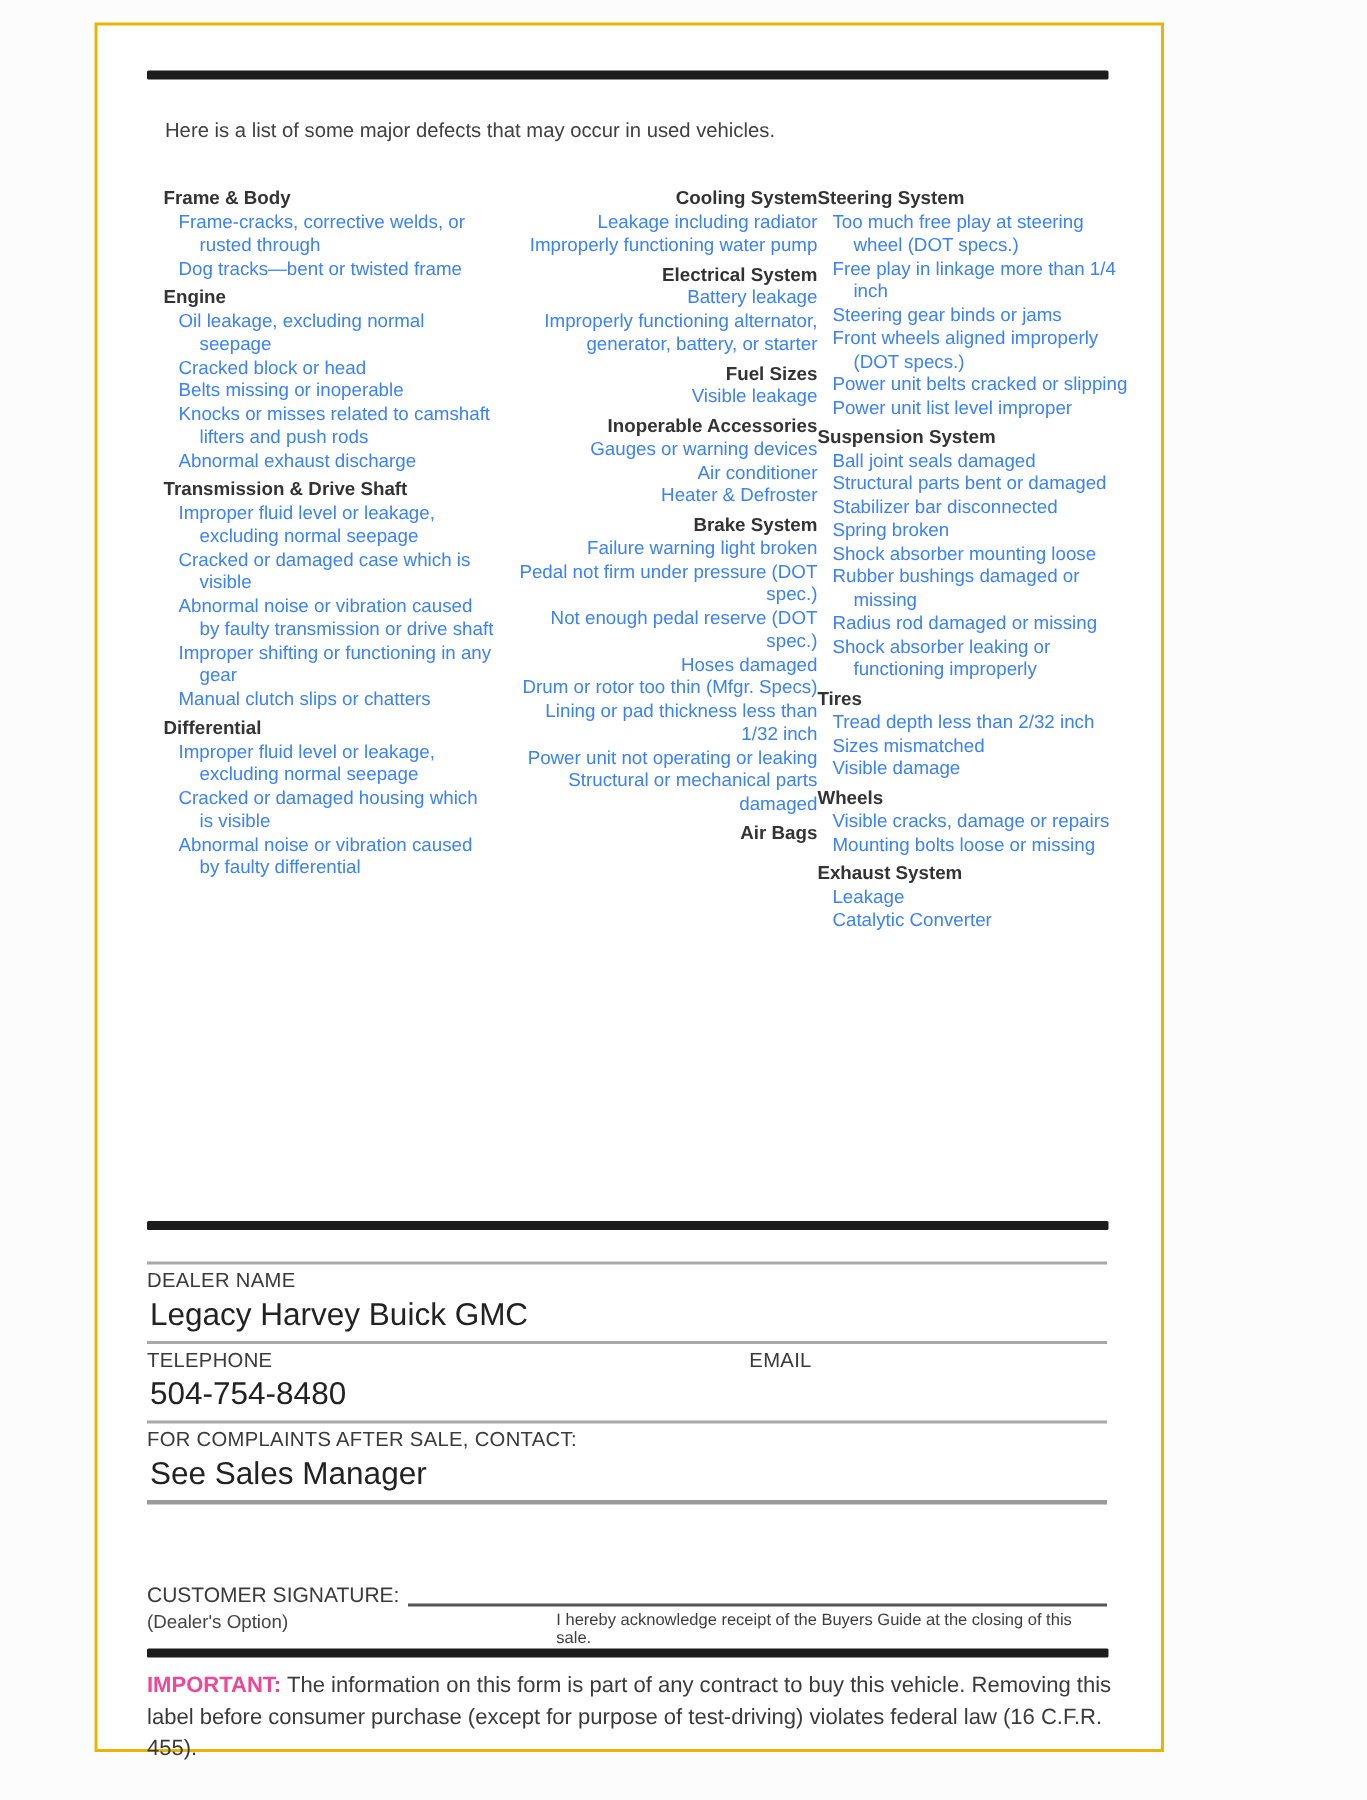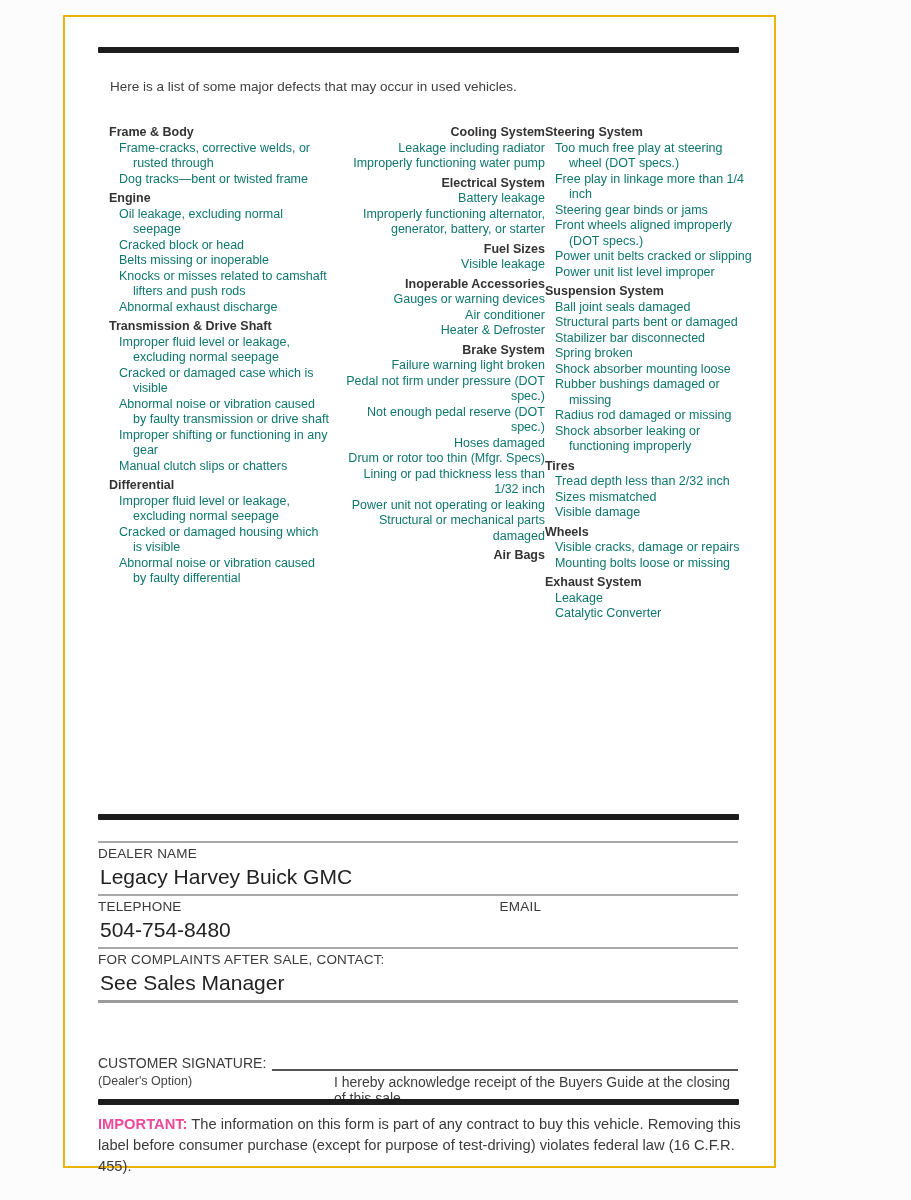--- a/index.html
+++ b/index.html
@@ -48,21 +48,21 @@
   .section { margin-bottom: 4px; }
   .sec-title {
     font-weight: bold;
     color: #333;
     font-size: 12.5px;
     margin-top: 4px;
   }
   .sec-item {
     padding-left: 24px;
     text-indent: -14px;
-    color: #0f766e;
+    color: #3b82f6;
   }
 
   .dealer-form {
     position: absolute;
     left: 33px; top: 824px; right: 36px;
   }
   .field { border-top: 2px solid #a8a8a8; padding-top: 3px; }
   .field.last { border-bottom: 3px solid #9a9a9a; }
   .field-label {
     font-size: 13.5px;
@@ -87,21 +87,21 @@
   .sig-row { display: flex; align-items: flex-end; }
   .sig-label { font-size: 14px; color: #3a3a3a; white-space: nowrap; }
   .sig-line {
     flex: 1 1 auto;
     border-bottom: 2px solid #555;
     margin-left: 6px;
     height: 14px;
   }
   .sig-sub-row { display: flex; margin-top: 3px; }
   .sig-sub { font-size: 12.5px; color: #444; width: 275px; }
-  .sig-ack { font-size: 14px; color: #3d3d3d; }
+  .sig-ack { font-size: 11px; color: #3d3d3d; }
 
   .important-block {
     position: absolute;
     left: 33px; top: 1097px; right: 32px;
     font-size: 14.7px;
     line-height: 21px;
     color: #3a3a3a;
   }
   .important-label { font-weight: bold; color: #ec4899; }
 </style>

